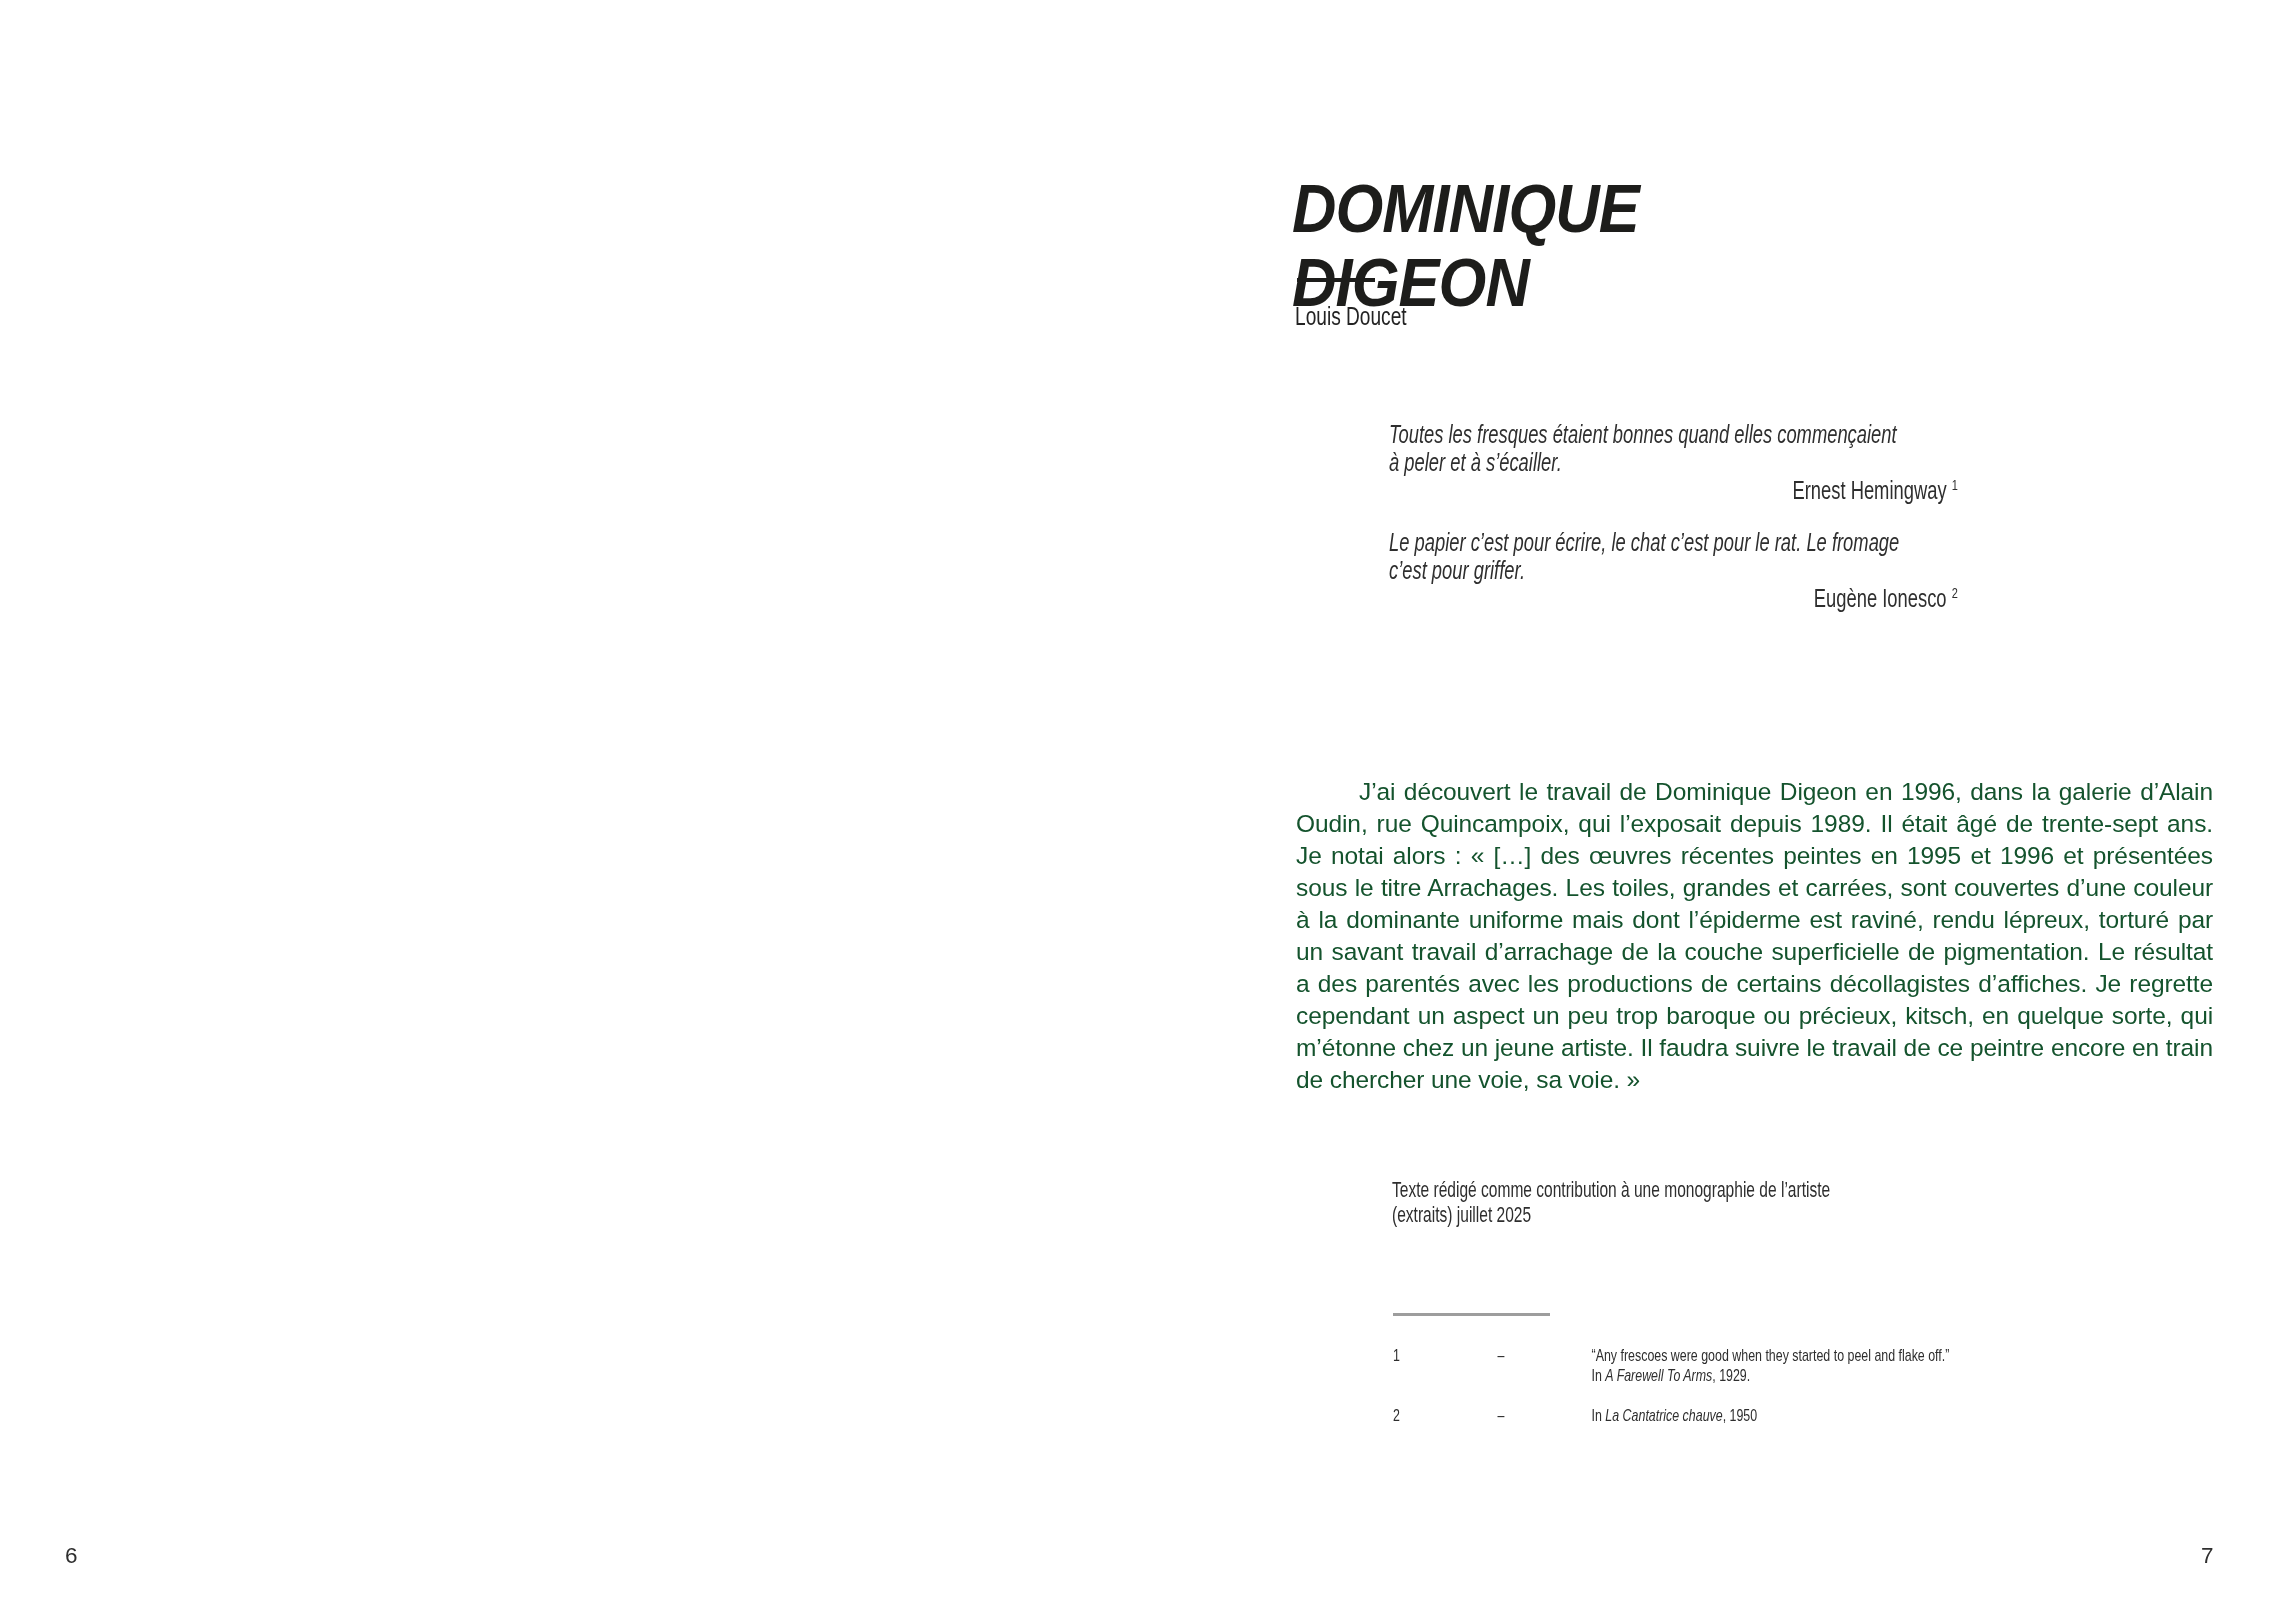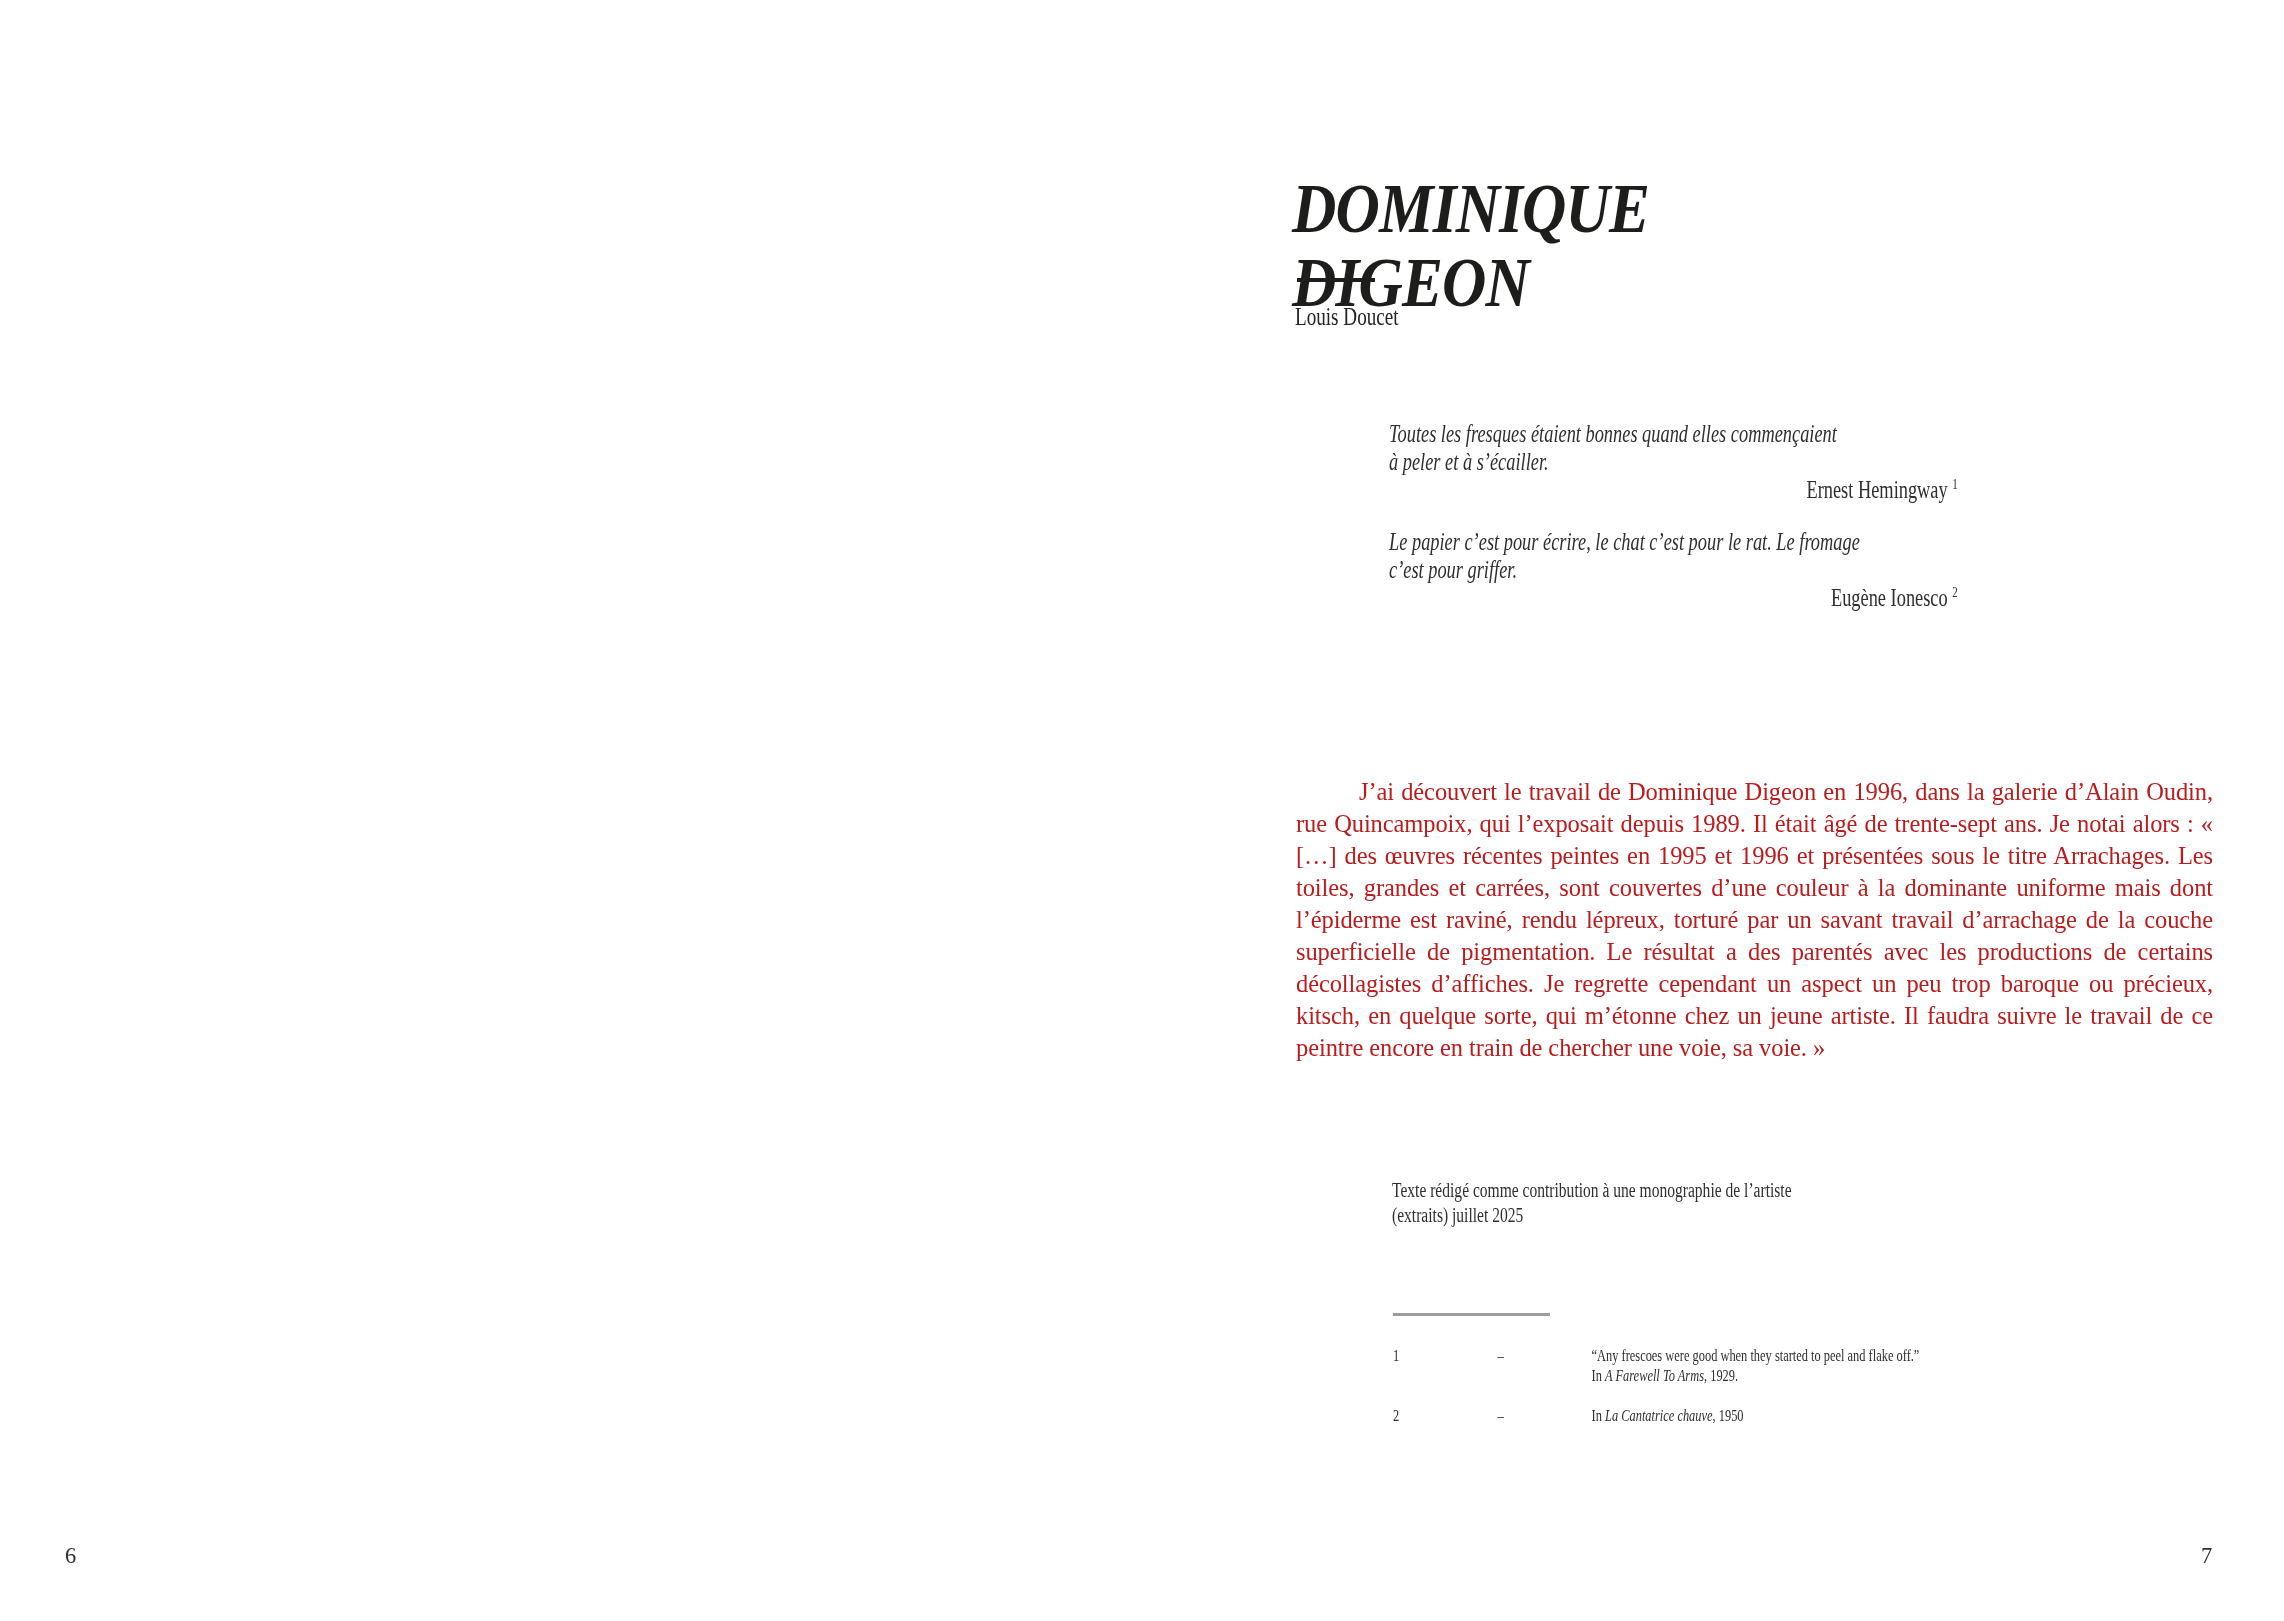--- a/index.html
+++ b/index.html
@@ -4,21 +4,21 @@
 <style>
   html, body { margin:0; padding:0; }
   body {
     width:2285px; height:1621px;
     background:#ffffff;
     position:relative;
     overflow:hidden;
     font-family:"Liberation Sans", sans-serif;
     color:#1a1a1a;
   }
-  .spread { position:absolute; inset:0;font-family:Liberation Serif, serif; }
+  .spread { position:absolute; inset:0; }
   .page { position:absolute; top:0; bottom:0; }
   .page-left  { left:0; width:1142px; }
   .page-right { left:1142px; width:1143px; }
 
   
   .title {
     position:absolute; left:1292px; top:126px;
     font-size:69px; line-height:74px;
     font-weight:700; font-style:italic;
     letter-spacing:-1px;
@@ -50,21 +50,21 @@
   .ep-attrib { text-align:right; font-style:normal; white-space:nowrap; }
   sup.noteref { font-size:60%; line-height:0; vertical-align:super; }
 
   
   .body-par {
     position:absolute; left:1296px; top:751px;
     width:917px;
     font-size:24.5px; line-height:32px;
     letter-spacing:-0.1px;
     text-align:justify; text-indent:63px;
-    color:#b91c1c;
+    color:#14532d;
   }
 
   
   .colophon {
     position:absolute; left:1392px; top:1178px;
     font-size:21.6px; line-height:24.5px;
     color:#2e2e2e;
     transform:scaleX(0.72); transform-origin:left top;
   }
   .colophon div { white-space:nowrap; }

